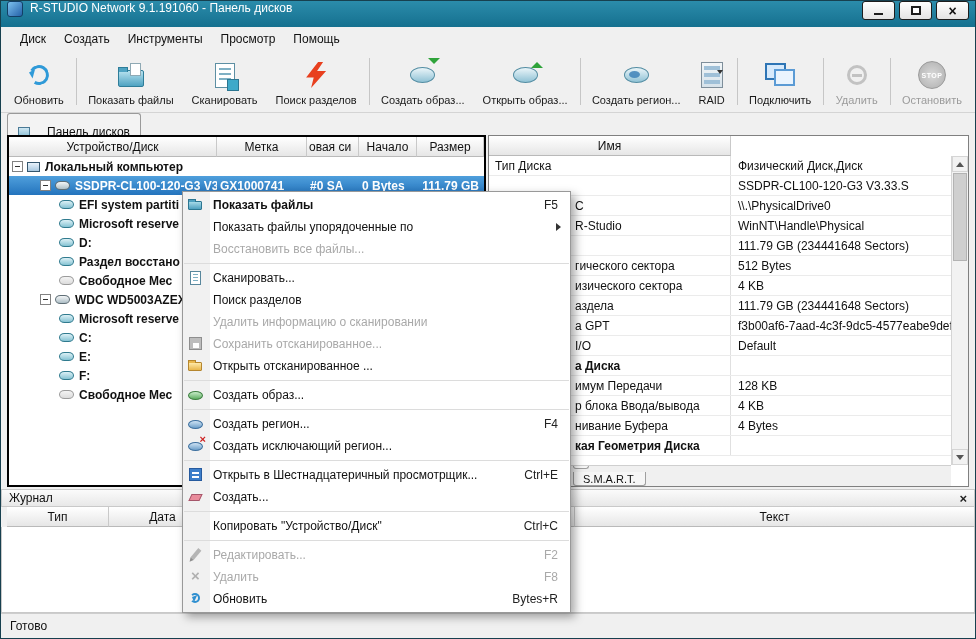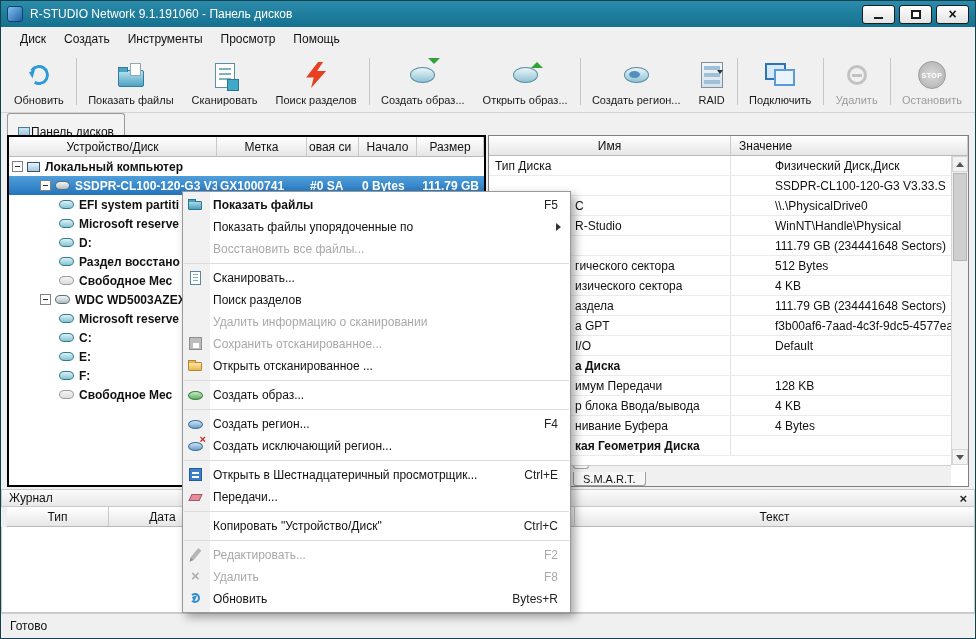--- a/index.html
+++ b/index.html
@@ -3,21 +3,21 @@
 <meta charset="utf-8">
 <style>
   html,body { margin:0; padding:0; background:#8a8a8a; }
   * { box-sizing:border-box; }
   .window { position:relative; width:976px; height:639px; background:#f0f0f0;
     border:1px solid #17404f; overflow:hidden;
     font-family:"Liberation Sans", sans-serif; font-size:12px; color:#111; }
 
   
   .titlebar { position:absolute; top:0; left:0; right:0; height:26px;
-    background:linear-gradient(#2b8cab,#15708f); display:flex; align-items:center;
+    background:linear-gradient(#2b8cab,#15708f); display:flex; 
     padding:0 6px; color:#fff; }
   .app-icon { width:16px; height:16px; border-radius:3px;
     background:linear-gradient(135deg,#7cc1ef,#2461a8); border:1px solid #123f66; }
   .title-text { margin-left:7px; }
   .win-btns { margin-left:auto; display:flex; gap:4px; }
   .win-btn { width:33px; height:19px; background:linear-gradient(#ffffff,#e3e3e3);
     border:1px solid #1d1d1d; border-radius:3px; display:flex; align-items:center; justify-content:center; }
   .glyph-min { width:9px; height:2px; background:#1d1d1d; margin-top:7px; }
   .glyph-max { width:10px; height:9px; border:2px solid #1d1d1d; background:#fff; }
   .glyph-close { font-size:14px; font-weight:bold; color:#111; line-height:1; }
@@ -76,21 +76,21 @@
   .ti-connect::after { content:""; position:absolute; right:0; bottom:1px; width:17px; height:13px;
     background:#eaf4fe; border:2px solid #5b9bd5; }
   .ti-remove { width:20px; height:20px; border:3px solid #c2c2c2; border-radius:50%; position:relative; }
   .ti-remove::after { content:""; position:absolute; left:2px; top:6px; width:10px; height:3px; background:#c2c2c2; }
   .ti-stop { width:28px; height:28px; border-radius:50%; border:1px solid #9a9a9a;
     background:radial-gradient(#d9d9d9,#aeaeae); color:#fff; font-size:7px; font-weight:bold;
     display:flex; align-items:center; justify-content:center; letter-spacing:.5px; }
 
   
   .tabbar { position:absolute; top:112px; left:0; right:0; height:22px; padding-left:6px; }
-  .tab { display:inline-flex; align-items:center; gap:1px; height:37px; padding:0 10px;
+  .tab { display:inline-flex; align-items:center; gap:17px; height:37px; padding:0 10px;
     background:#f3f3f3; border:1px solid #9a9a9a; border-bottom:none; border-radius:3px 3px 0 0; }
   .tab-ico { width:12px; height:10px; border:1px solid #4a7a96;
     background:linear-gradient(#cfe7f2,#8fc2d8); }
 
   
   .hcell { background:linear-gradient(#ffffff,#e6e6e6); border-right:1px solid #c9c9c9;
     border-bottom:1px solid #b9b9b9; display:flex; align-items:center; justify-content:center;
     overflow:hidden; white-space:nowrap; height:20px; }
   .hcell.hleft { justify-content:flex-start; padding-left:2px; }
   .hcell.hpad { justify-content:flex-start; padding-left:8px; }
@@ -119,21 +119,21 @@
     background:linear-gradient(#f4f4f4,#dcdcdc); border-radius:40%/55%; }
   .tr-cell { overflow:hidden; padding:0 3px; }
   .tr-met{width:90px;} .tr-fs{width:52px;} .tr-nac{width:58px; text-align:left;}
   .tr-siz{flex:1; text-align:right; padding-right:5px;}
 
   
   .props-panel { position:absolute; top:134px; left:487px; width:481px; height:352px;
     background:#fff; border:1px solid #808080; overflow:hidden; }
   .pp-header { display:flex; }
   .w-name{width:242px;} .w-val{flex:1;}
-  .prow { display:flex; height:20px; align-items:stretch; border-bottom:1px solid #ebebeb;gap:37px; }
+  .prow { display:flex; height:20px; align-items:stretch; border-bottom:1px solid #ebebeb; }
   .pname { width:242px; padding-left:6px; border-right:1px solid #e0e0e0; overflow:hidden;
     white-space:nowrap; display:flex; align-items:center; }
   .pname.frag { padding-left:86px; }
   .prow.section .pname { font-weight:bold; }
   .pval { flex:1; padding-left:7px; overflow:hidden; white-space:nowrap; display:flex; align-items:center; }
   .combo-arrow { margin-left:auto; margin-right:7px; align-self:center; width:0; height:0;
     border-top:5px solid #333; border-left:4px solid transparent; border-right:4px solid transparent; }
   .pp-scroll { position:absolute; top:20px; right:0; bottom:21px; width:17px;
     background:#f2f2f2; border-left:1px solid #d5d5d5; }
   .sb-btn { position:absolute; left:0; right:0; height:16px; background:#f2f2f2;
@@ -431,21 +431,20 @@
           <span class="exp-spacer"></span>
         <span class="tri tri-free"></span>
         <span>Свободное Мес</span>
         </div>
     </div>
   </div>
 
   <div class="props-panel">
     <div class="pp-header">
       <div class="hcell w-name">Имя</div>
-      <div class="hcell w-val hpad">Значение</div>
     </div>
 
     <div class="prow">
       <div class="pname">Тип Диска</div>
       <div class="pval">Физический Диск,Диск</div>
     </div>
     <div class="prow">
       <div class="pname"></div>
       <div class="pval">SSDPR-CL100-120-G3 V3.33.S</div>
     </div>
@@ -618,21 +617,21 @@
       <span class="mi-ic">
           <span class="ic-hex"></span>
         </span>
       <span class="lab">Открыть в Шестнадцатеричный просмотрщик...</span>
       <span class="sc">Ctrl+E</span>
     </div>
     <div class="mi-row">
       <span class="mi-ic">
           <span class="ic-erase"></span>
         </span>
-      <span class="lab">Передачи...</span>
+      <span class="lab">Создать...</span>
     </div>
     <div class="menu-sep"></div>
     <div class="mi-row">
       <span class="mi-ic"></span>
       <span class="lab">Копировать "Устройство/Диск"</span>
       <span class="sc">Ctrl+C</span>
     </div>
     <div class="menu-sep"></div>
     <div class="mi-row disabled">
       <span class="mi-ic">

